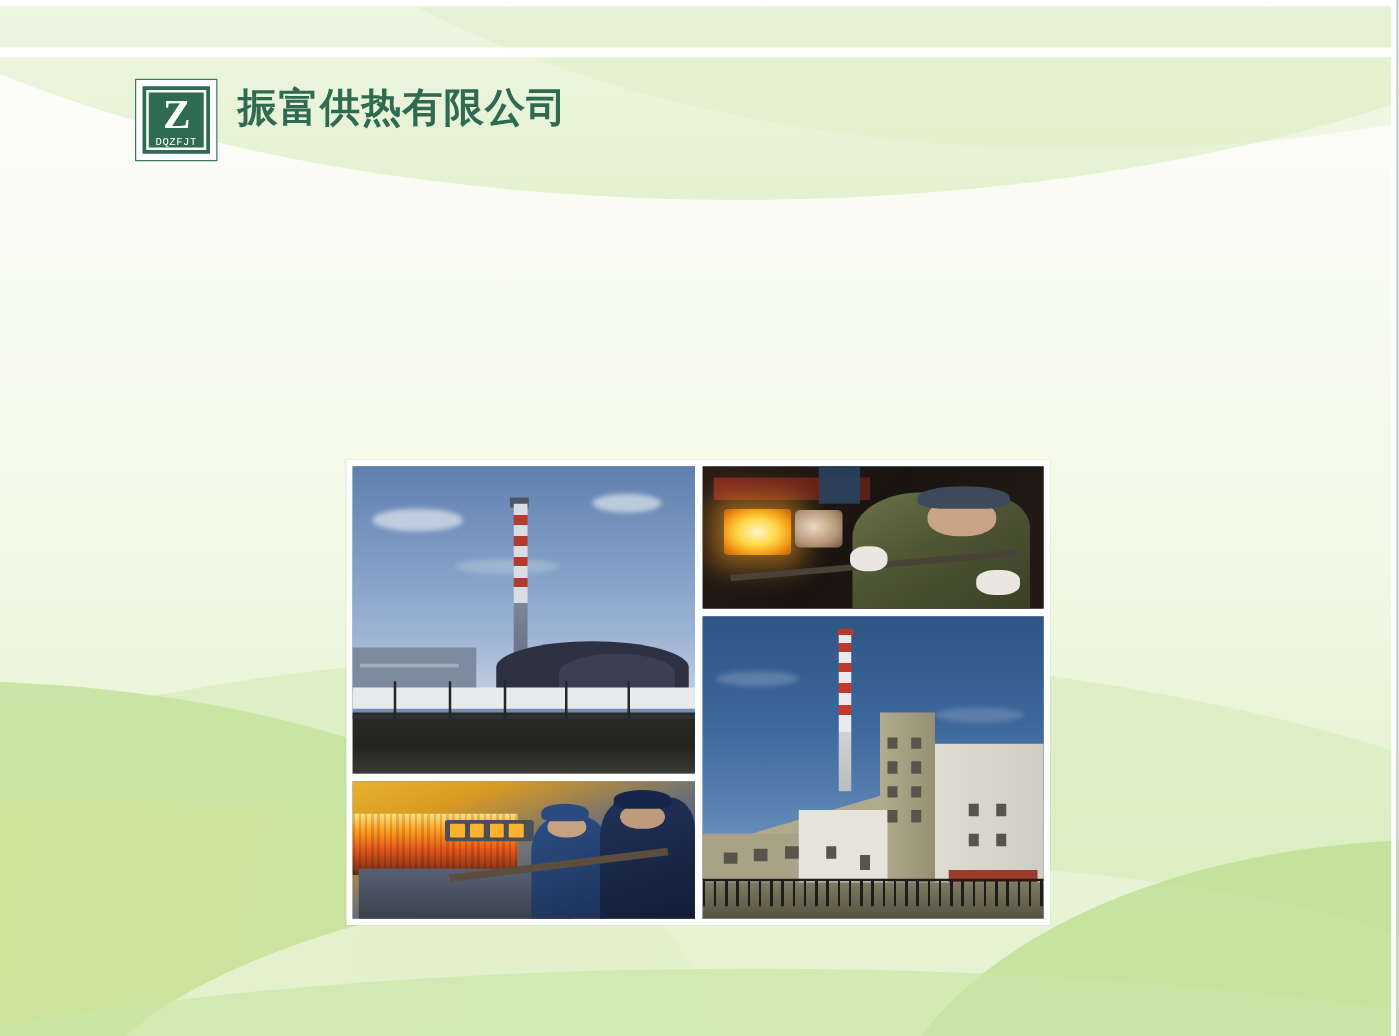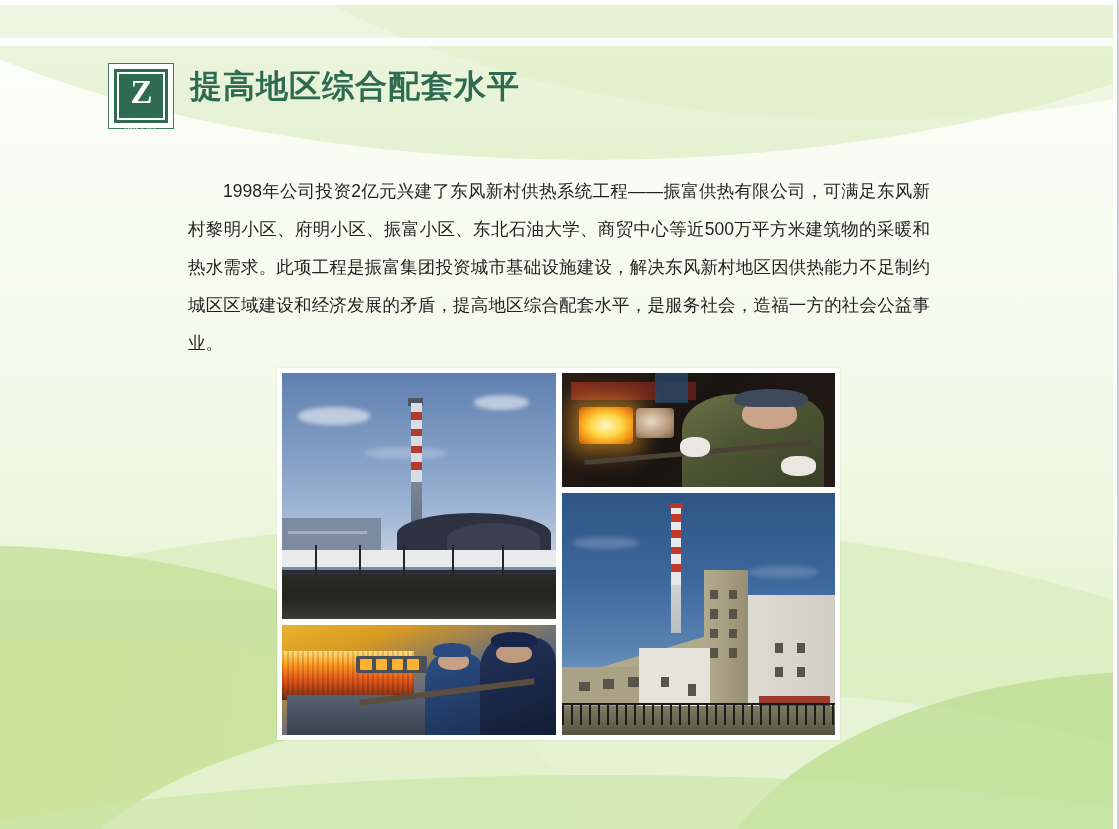--- a/index.html
+++ b/index.html
@@ -96,21 +96,21 @@
     border:2px solid #ffffff;box-sizing:border-box;
   }
   .logo-z{
     position:relative;z-index:2;color:#ffffff;font-weight:bold;
     font-family:"Liberation Serif","DejaVu Serif",serif;
     font-size:33px;line-height:34px;letter-spacing:-1px;margin-top:2px;
   }
   .logo-sub{
     position:relative;z-index:2;color:#ffffff;
     font-family:Liberation Mono, monospace;
-    font-size:8.5px;line-height:9px;letter-spacing:.4px;margin-top:15px;
+    font-size:8.5px;line-height:9px;letter-spacing:.4px;margin-top:1px;
   }
   .brand{margin-left:16px;padding-top:4px;}
   .brand-cn{
     color:#2f6b50;font-weight:bold;font-size:32px;line-height:38px;
     letter-spacing:1px;white-space:nowrap;
   }
   .brand-en{
     color:#4d7a66;font-size:9px;line-height:12px;letter-spacing:.75px;
     margin-top:4px;white-space:nowrap;font-weight:bold;
   }
@@ -227,25 +227,24 @@
   <div class="strip-band"></div>
 
   <div class="header">
     <div class="logo-mark">
       <div class="logo-inner">
         <div class="logo-z">Z</div>
         <div class="logo-sub">DQZFJT</div>
       </div>
     </div>
     <div class="brand">
-      <div class="brand-cn">提高地区综合配套水平</div>
+      <div class="brand-cn">振富供热有限公司</div>
     </div>
   </div>
 
-  <div class="body-copy">1998年公司投资2亿元兴建了东风新村供热系统工程——振富供热有限公司，可满足东风新村黎明小区、府明小区、振富小区、东北石油大学、商贸中心等近500万平方米建筑物的采暖和热水需求。此项工程是振富集团投资城市基础设施建设，解决东风新村地区因供热能力不足制约城区区域建设和经济发展的矛盾，提高地区综合配套水平，是服务社会，造福一方的社会公益事业。</div>
 
   <div class="collage">
 
     <div class="col-left">
 
       <div class="ph ph-plant">
         <div class="sky1"></div>
         <div class="cloud" style="left:6%;top:14%;width:26%;height:7%;"></div>
         <div class="cloud" style="left:70%;top:9%;width:20%;height:6%;"></div>
         <div class="cloud" style="left:30%;top:30%;width:30%;height:5%;opacity:.4;"></div>

